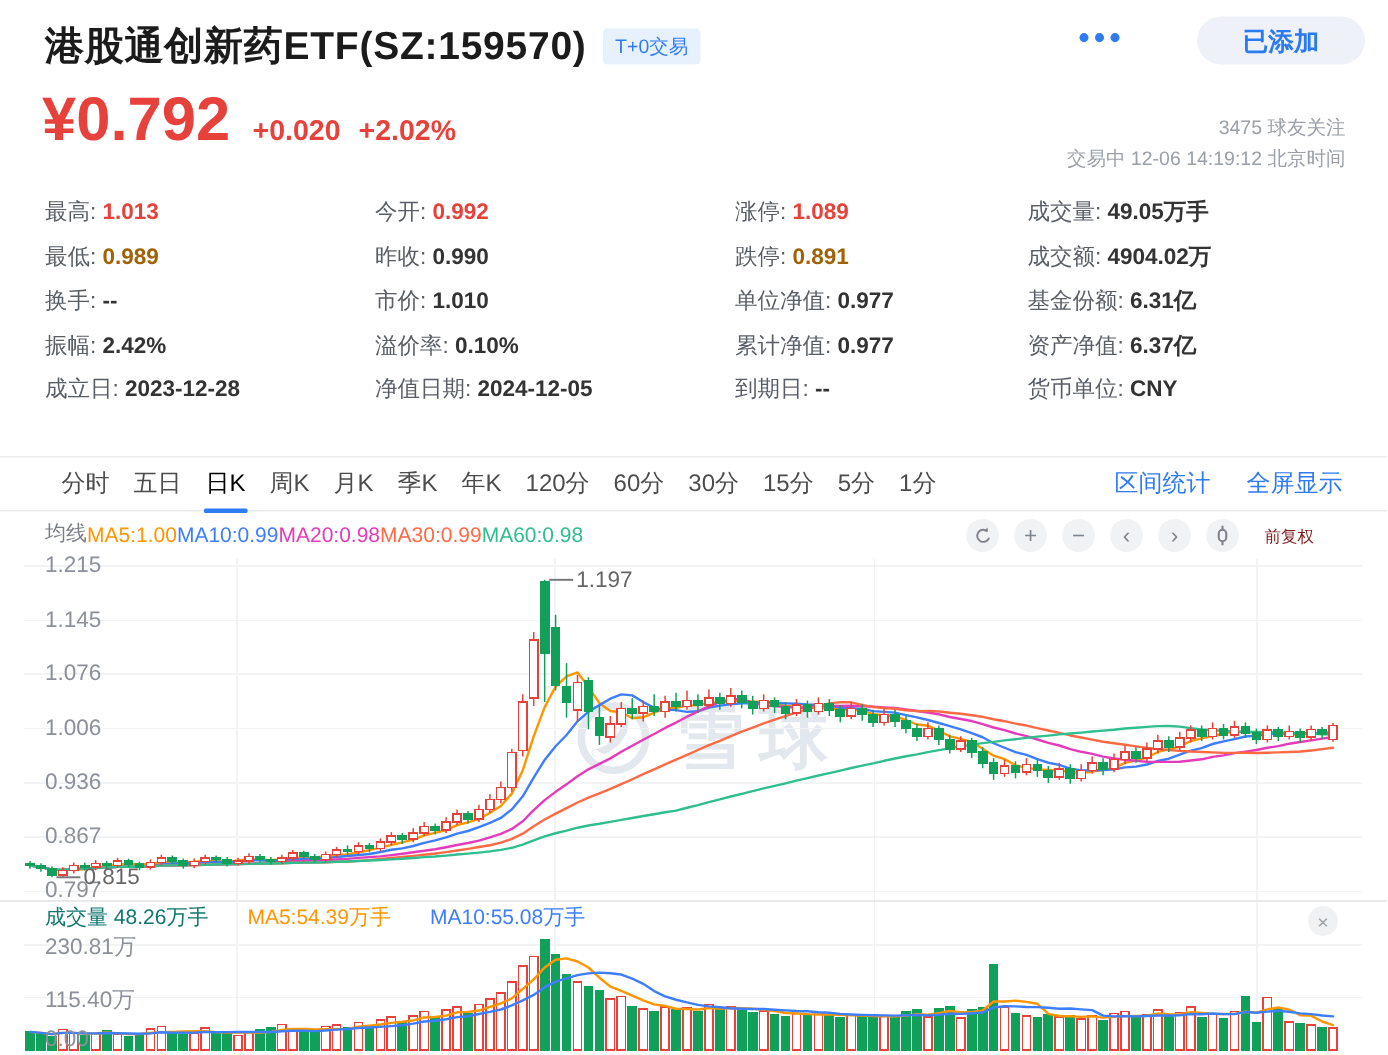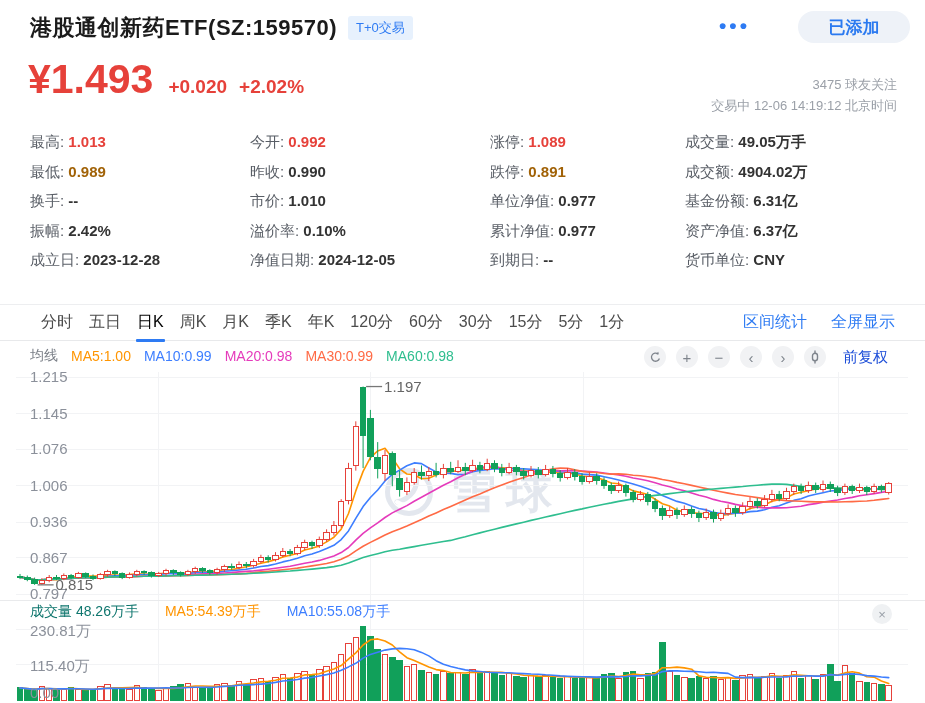--- a/index.html
+++ b/index.html
@@ -1,21 +1,21 @@
 <!DOCTYPE html>
 <html><head>
 <meta charset="utf-8">
 <style>
   html,body{margin:0;padding:0;background:#fff;}
   .app{position:relative;width:925px;height:703px;background:#fff;overflow:hidden;
        font-family:"Liberation Sans","DejaVu Sans",sans-serif;color:#333;}
 
   
   .hdr{position:absolute;left:30px;top:13px;display:flex;align-items:center;gap:11px;}
-  .title{font-size:22px;font-weight:bold;color:#1b1b1b;letter-spacing:0.5px;}
+  .title{font-size:26px;font-weight:bold;color:#1b1b1b;letter-spacing:0.5px;}
   .badge{background:#E7F1FD;color:#2E7BF3;font-size:13px;padding:3px 8px;border-radius:3px;}
   .more{position:absolute;right:175px;top:16px;color:#2E7BF3;font-size:21px;font-weight:bold;
         letter-spacing:3px;cursor:pointer;line-height:20px;}
   .added{position:absolute;right:15px;top:11px;width:112px;height:32px;border-radius:20px;
          background:#EEF2F8;color:#2B7AF0;font-weight:bold;font-size:17px;border:none;
          display:flex;align-items:center;justify-content:center;cursor:pointer;}
 
   
   .price{position:absolute;left:28px;top:56px;display:flex;align-items:baseline;gap:15px;}
   .price-main{font-size:41px;font-weight:bold;color:#E6413A;}
@@ -40,28 +40,28 @@
         border-top:1px solid #EDEEF0;border-bottom:1px solid #E8E9EB;display:flex;
         align-items:center;padding:0 30px 0 40px;gap:15px;font-size:16px;color:#4C4C4C;}
   .tab{cursor:pointer;position:relative;padding:8px 1px;}
   .tab.active{color:#000000;}
   .tab.active::after{content:"";position:absolute;left:0;right:0;bottom:-1px;height:3px;
         background:#2E7BF3;border-radius:1px;}
   .tab-links{margin-left:auto;display:flex;gap:24px;color:#2E7BF3;}
   .tab-link{cursor:pointer;}
 
   
-  .ma-row{position:absolute;left:30px;top:347px;display:flex;gap:13px;font-size:14px;align-items:center;text-align:right;}
+  .ma-row{position:absolute;left:30px;top:347px;display:flex;font-size:14px;align-items:center;text-align:right;}
   .ma-prefix{color:#7A7F87;}
   .chart-toolbar{position:absolute;top:346px;left:644px;display:flex;gap:10px;align-items:center;}
   .tool-btn{width:22px;height:22px;border-radius:50%;background:#F1F2F4;color:#7E848C;
         display:flex;align-items:center;justify-content:center;cursor:pointer;
         font-size:15px;line-height:1;user-select:none;}
   .tool-btn svg{display:block;}
-  .adjust{font-size:15px;color:#1d4ed8;margin-left:7px;cursor:pointer;}
+  .adjust{font-size:11px;color:#7f1d1d;margin-left:7px;cursor:pointer;}
 
   
   .ytick{position:absolute;left:30px;font-size:15px;color:#8B909A;z-index:3;}
   .anno{position:absolute;font-size:15px;color:#666;z-index:3;}
   #chart-svg{position:absolute;left:0;top:0;z-index:1;}
   .wm{position:absolute;left:383px;top:461px;display:flex;align-items:center;gap:15px;
       color:#E3E7EE;z-index:0;}
   .wm-text{font-size:46px;letter-spacing:10px;font-weight:bold;}
 
   
@@ -77,21 +77,21 @@
 <div class="app">
 
   <div class="hdr">
     <span class="title">港股通创新药ETF(SZ:159570)</span>
     <span class="badge">T+0交易</span>
   </div>
   <div class="more">•••</div>
   <button class="added">已添加</button>
 
   <div class="price">
-    <span class="price-main">¥1.493</span>
+    <span class="price-main">¥0.792</span>
     <span class="price-chg">
       <span>+0.020</span>
       <span>+2.02%</span>
     </span>
   </div>
   <div class="quote-meta">
     <div>3475 球友关注</div>
     <div>交易中 12-06 14:19:12 北京时间</div>
   </div>
 

